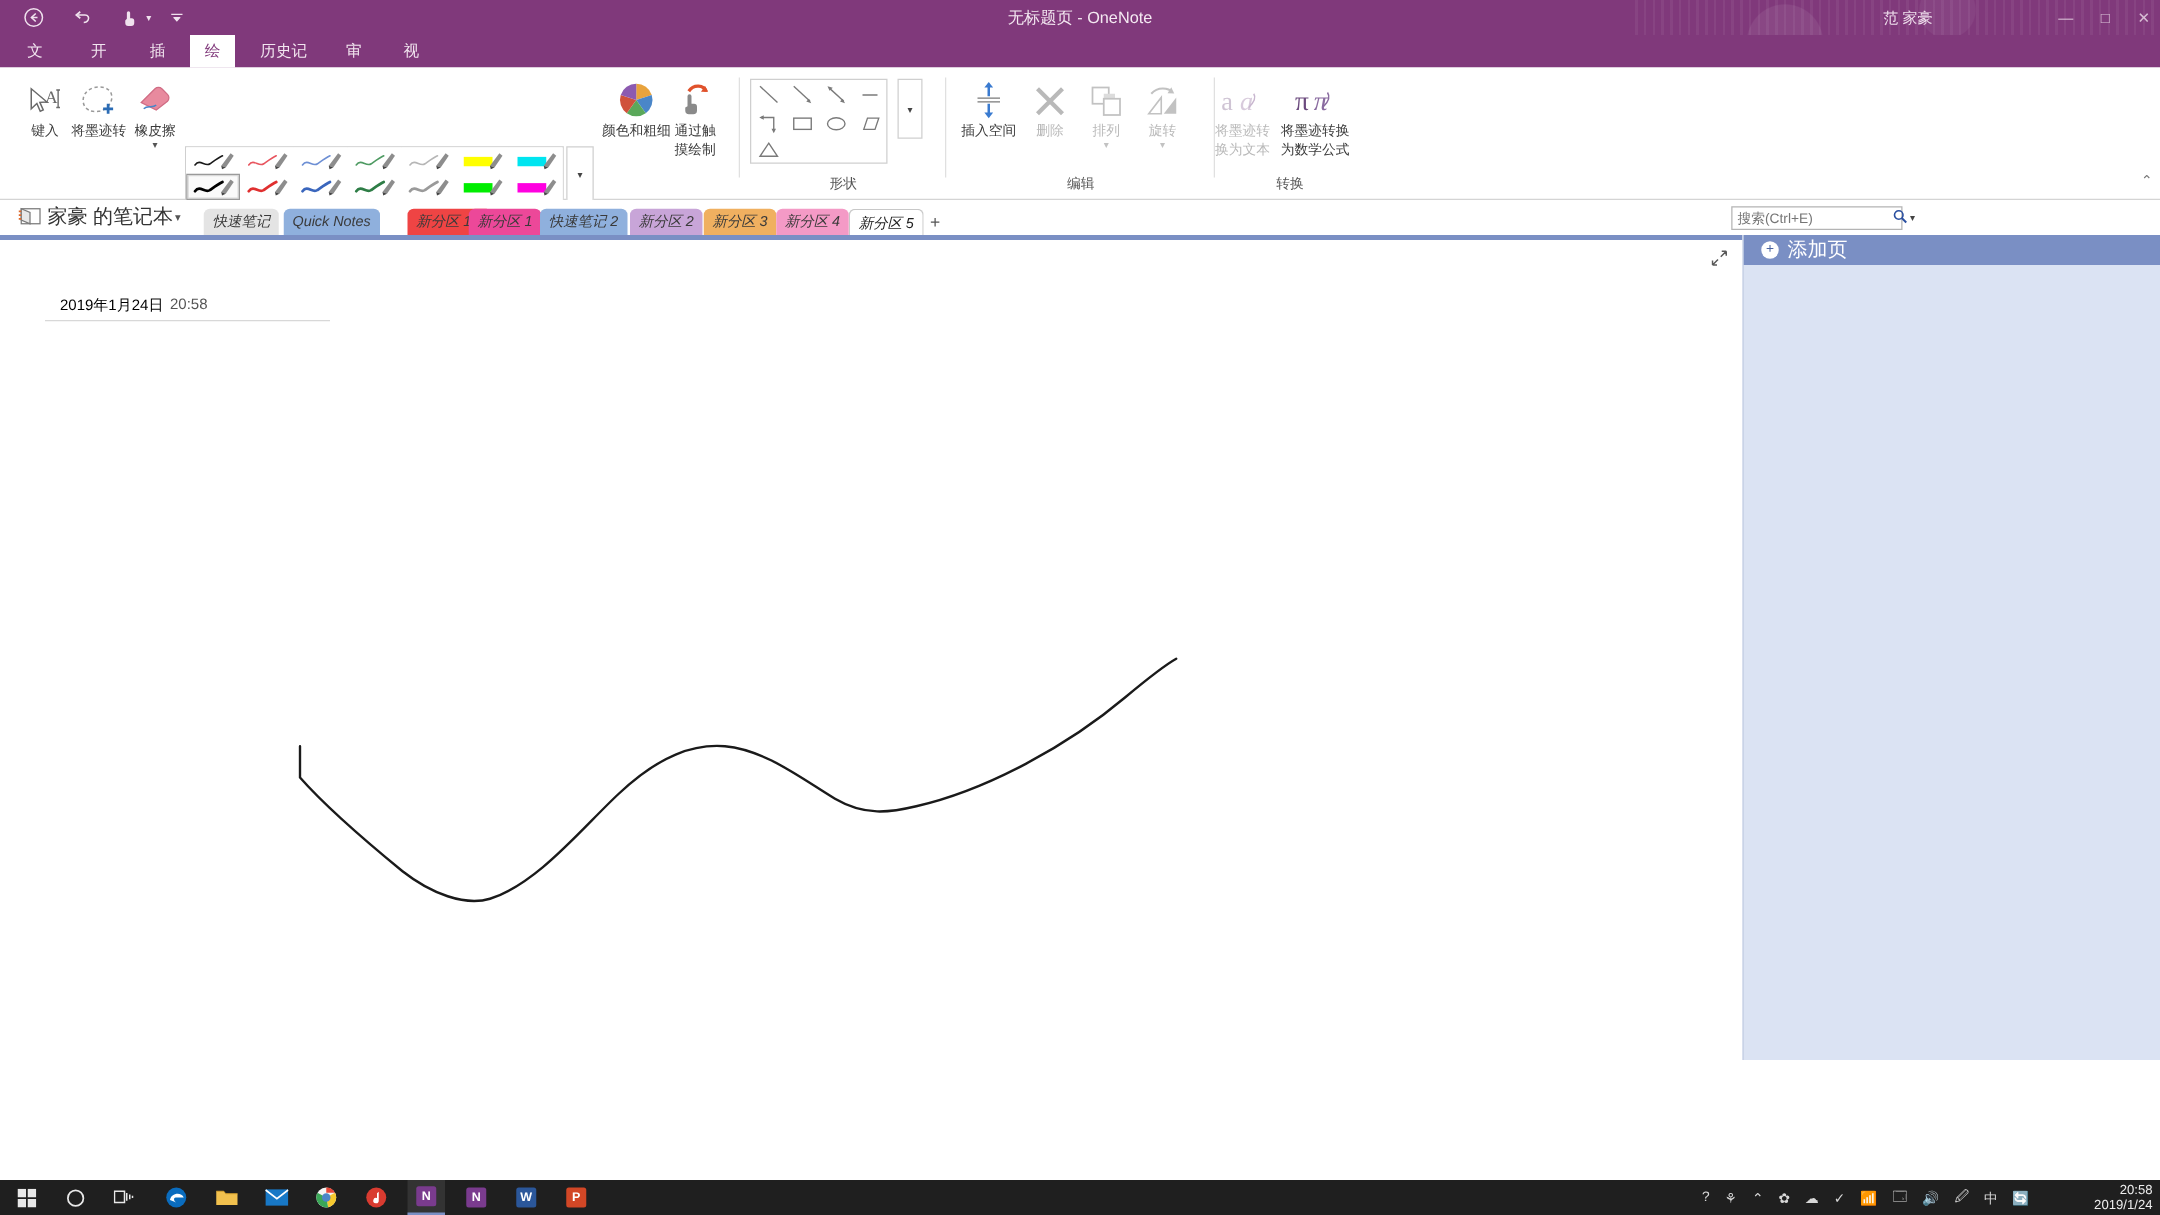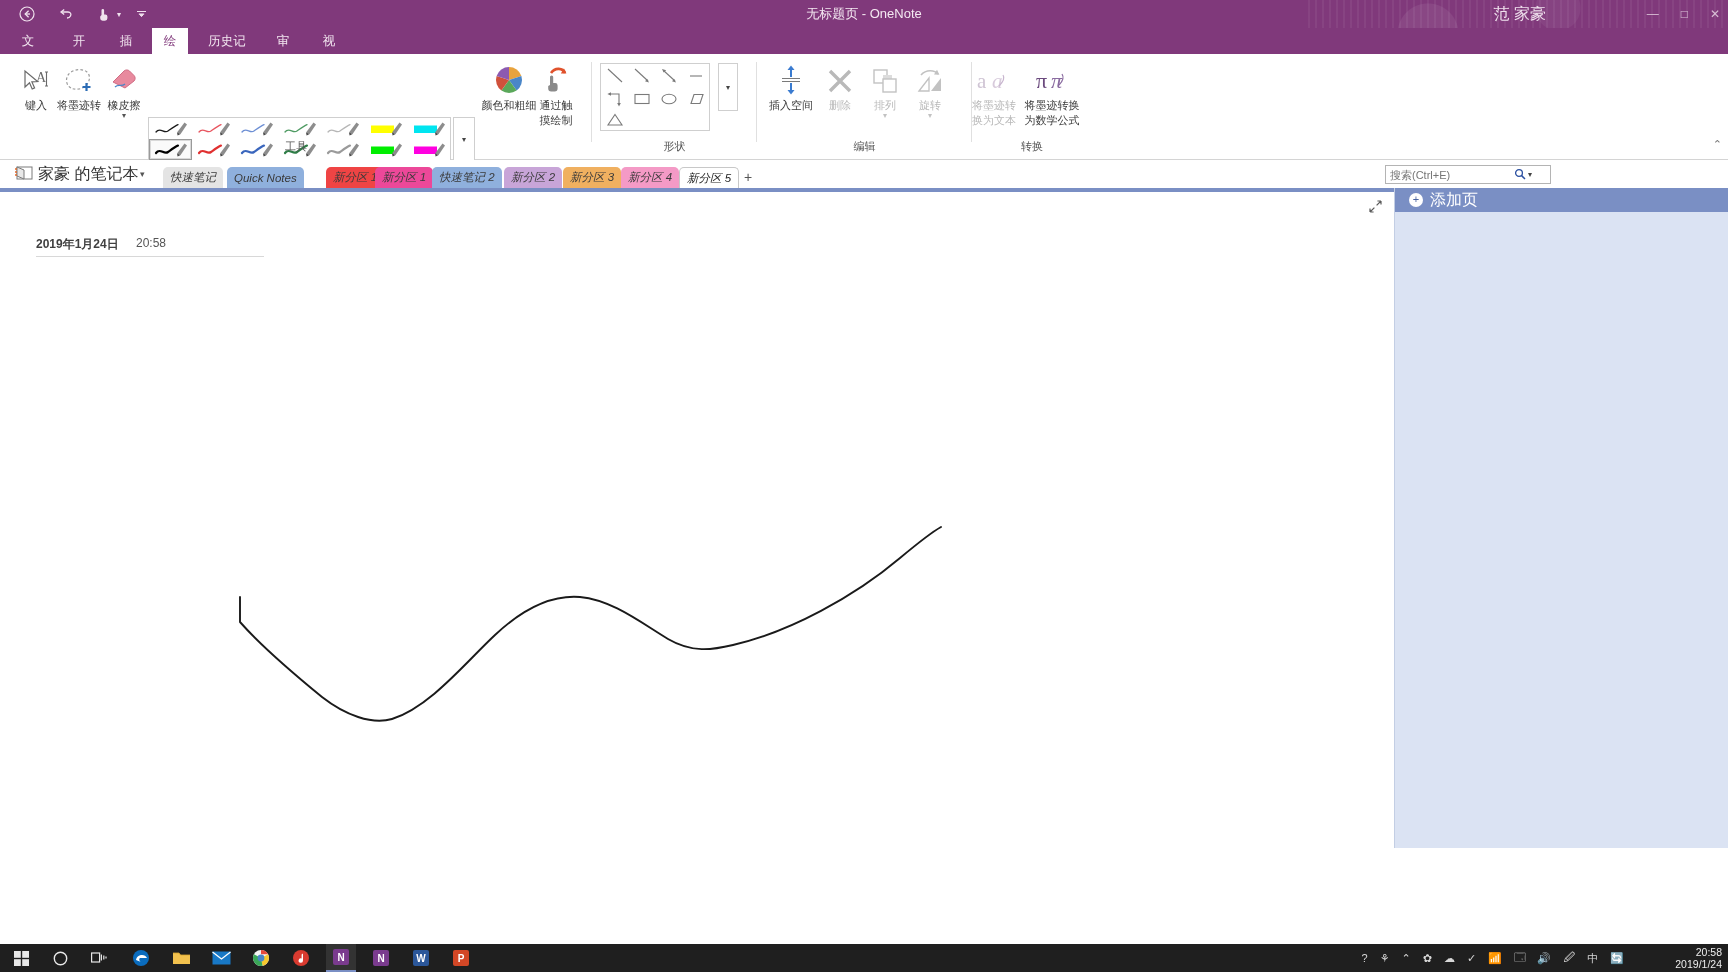--- a/index.html
+++ b/index.html
@@ -31,21 +31,21 @@
   .tb-undo { left:54px; width:24px; font-size:17px; }
   .tb-touch { left:92px; width:22px; font-size:14px; }
   .tb-touch-car { left:113px; width:12px; font-size:8px; }
   .tb-more { left:133px; width:16px; font-size:11px; }
   .title-text {
     position:absolute; left:0; top:0; width:1728px; height:28px;
     line-height:28px; text-align:center; color:#f4e9f2; font-size:13px;
   }
   .user-name {
     position:absolute; right:182px; top:0; height:28px; line-height:28px;
-    color:#efe0ed; font-size:16px;
+    color:#efe0ed; font-size:12px;
   }
   .win-ctrls { position:absolute; right:8px; top:0; height:28px; display:flex; align-items:center; gap:22px; }
   .win-ctrls span { color:#e7d5e4; font-size:12px; opacity:.85; }
 
   
   .ribbon-tabs {
     position:absolute; left:0; top:28px; width:1728px; height:26px;
     background:#80397b;
   }
   .rtab {
@@ -142,21 +142,21 @@
   
   .page-strip {
     position:absolute; left:0; top:188px; width:1394px; height:4px; background:#7a8fc4;
   }
   .canvas {
     position:absolute; left:0; top:192px; width:1394px; height:656px;
     background:#fff; overflow:hidden;
   }
   .expand-ico { position:absolute; right:12px; top:8px; font-size:12px; color:#5a5a5a; cursor:default; }
   .page-date {
-    position:absolute; left:36px; top:44px; font-size:12px; color:#404040; cursor:default;font-weight:bold;
+    position:absolute; left:48px; top:44px; font-size:12px; color:#000000; cursor:default;
   }
   .page-time {
     position:absolute; left:136px; top:44px; font-size:12px; color:#555; cursor:default;
   }
   .title-rule {
     position:absolute; left:36px; top:64px; width:228px; height:1px; background:#d8d8d8;
   }
   .ink { position:absolute; left:0; top:0; }
 
   
@@ -410,21 +410,20 @@
           <svg width="34" height="32" viewBox="0 0 34 32">
             <path d="M12 9 C16 3 24 4 26 9" fill="none" stroke="#e0522c" stroke-width="2.6"></path>
             <path d="M25 4.5 L27.4 9.6 L21.8 9.4 Z" fill="#e0522c"></path>
             <path d="M11 21 V13 a1.6 1.6 0 0 1 3.2 0 V19 h2 a2.4 2.4 0 0 1 2.4 2.4 v3 a3 3 0 0 1 -3 3 h-3.4 a3 3 0 0 1 -3 -3 V22" fill="#8a8a8a"></path>
           </svg>
         </div>
         <div class="lbl">通过触</div>
         <div class="lbl">摸绘制</div>
       </div>
 
-      <div class="group-label">工具</div>
       <div class="group-sep" style="left:591px"></div>
     </div>
 
     <div class="group" style="left:592px;width:165px">
       <div class="shape-gallery" id="shapeGallery" style="left:8px;top:9px;">
           <div class="shape-cell">
             <svg width="20" height="20" viewBox="0 0 20 20">
               <path d="M3 3 L17 16" stroke="#7a7a7a" stroke-width="1.1" fill="none"></path>
             </svg>
           </div>
@@ -574,21 +573,21 @@
     <div class="sec-tab" style="left:227px;background:#8fb0dd">Quick Notes</div>
     <div class="sec-tab" style="left:326px;background:#ef4444">新分区 1 2</div>
     <div class="sec-tab" style="left:375px;background:#ec4899">新分区 1</div>
     <div class="sec-tab" style="left:432px;background:#8fb0dd">快速笔记 2</div>
     <div class="sec-tab" style="left:504px;background:#c8a5d8">新分区 2</div>
     <div class="sec-tab" style="left:563px;background:#f0b060">新分区 3</div>
     <div class="sec-tab" style="left:621px;background:#f49ac6">新分区 4</div>
     <div class="sec-tab active" style="left:679px">新分区 5</div>
     <div class="sec-add" style="left:744px">+</div>
 
-    <div class="search-box" style="left:1385px;width:166px">
+    <div class="search-box" style="left:1385px;width:137px">
       <input type="text" placeholder="搜索(Ctrl+E)" style="">
       <div class="search-ico">
         <svg width="12" height="12" viewBox="0 0 12 12">
             <circle cx="5" cy="5" r="3.4" fill="none" stroke="#2a4fa0" stroke-width="1.3"></circle>
             <path d="M7.6 7.6 L11 11" stroke="#2a4fa0" stroke-width="1.5"></path>
           </svg>
       </div>
       <div class="search-caret">▾</div>
     </div>
   </div>

